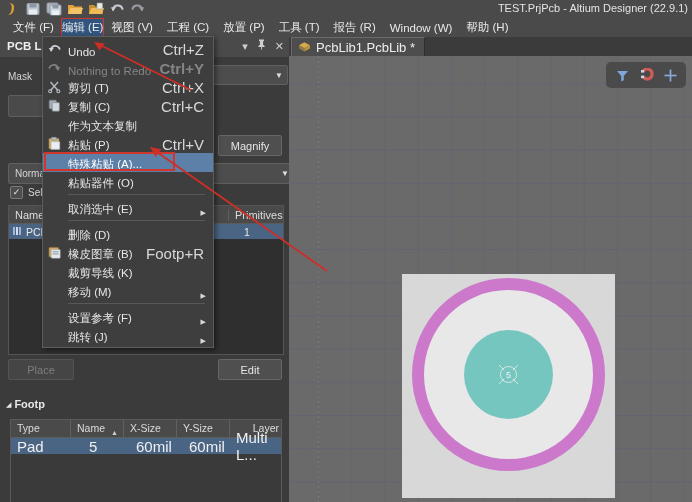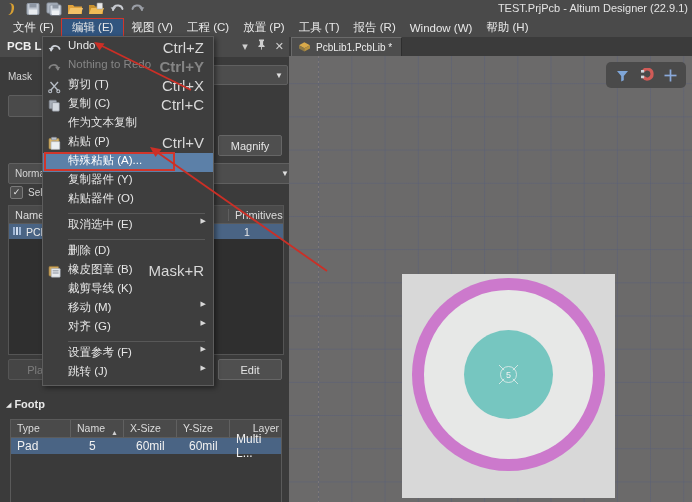--- a/index.html
+++ b/index.html
@@ -30,21 +30,21 @@
 
   
   .menubar{
     position:absolute;left:0;top:18px;width:692px;height:19px;
     background:#4a4a4a;display:flex;align-items:center;padding-left:6px;
   }
   .menuitem{
     font-size:11.5px;color:#e8e8e8;padding:2px 7px;white-space:nowrap;cursor:default;
   }
   .menuitem.active{
-    background:#31557f;border:1px solid #d0362b;padding:1px 10px;
+    background:#31557f;border:1px solid #d0362b;padding:1px 0;
   }
 
   
   .leftpanel{
     position:absolute;left:0;top:37px;width:289px;height:465px;
     background:#3b3b3b;border-right:1px solid #2a2a2a;
   }
   .panel-header{
     position:absolute;left:0;top:0;width:289px;height:20px;
     background:#4a4a4a;
@@ -98,38 +98,38 @@
   .ftable .thead{
     height:17px;background:#4a4a4a;display:flex;align-items:center;
     border-bottom:1px solid #5c5c5c;
   }
   .ftable .thead .th{
     font-size:10.5px;color:#dcdcdc;padding-left:6px;
     border-right:1px solid #606060;height:17px;line-height:17px;box-sizing:border-box;
     position:relative;
   }
   .ftable .trow{height:16px;display:flex;align-items:center;background:#4a6484;}
-  .ftable .trow .td{font-size:12px;color:#f0f0f0;padding-left:6px;box-sizing:border-box;}
+  .ftable .trow .td{font-size:15px;color:#f0f0f0;padding-left:6px;box-sizing:border-box;}
   .sortarrow{position:absolute;right:5px;top:4px;font-size:7px;color:#cfcfcf;}
 
   .collapse-hdr{
     position:absolute;left:6px;top:361px;font-size:11px;font-weight:bold;color:#e8e8e8;
   }
   .collapse-hdr .tri{font-size:7px;margin-right:3px;position:relative;top:-1px;}
 
   
   .editor{
     position:absolute;left:289px;top:37px;width:403px;height:465px;background:#3b3b3b;
   }
   .doctab{
     position:absolute;left:2px;top:0;height:19px;background:#4d4d4d;
     border-top:1px solid #6a6a6a;border-left:1px solid #6a6a6a;border-right:1px solid #2e2e2e;
     display:flex;align-items:center;padding:0 9px 0 6px;gap:5px;
   }
-  .doctab .tablabel{font-size:10px;color:#ededed;white-space:nowrap;}
+  .doctab .tablabel{font-size:13px;color:#ededed;white-space:nowrap;}
   .canvas{
     position:absolute;left:0;top:19px;width:403px;height:446px;
     background:#6b6a6a;overflow:hidden;
   }
   .grid{
     position:absolute;inset:0;
     background-image:
       linear-gradient(to right, rgba(90,96,120,.55) 1px, transparent 1px),
       linear-gradient(to bottom, rgba(90,96,120,.55) 1px, transparent 1px);
     background-size:33.2px 33.2px;
@@ -160,21 +160,21 @@
   .ctbtn{width:20px;height:20px;display:flex;align-items:center;justify-content:center;}
 
   
   .menu{
     position:absolute;left:42px;top:36px;width:170px;
     background:#3e3e3e;border:1px solid #5d5d5d;
     box-shadow:2px 2px 5px rgba(0,0,0,.45);
     padding:2px 0;
   }
   .mi{
-    height:19px;display:flex;align-items:flex-start;position:relative;
+    height:19px;display:flex;align-items:flex-end;position:relative;
     padding-left:25px;font-size:11.5px;color:#e6e6e6;white-space:nowrap;
   }
   .mi.dis{color:#858585;}
   .mi .shortcut{position:absolute;right:9px;font-size:15px;color:#d8d8d8;}
   .mi.dis .shortcut{color:#858585;font-weight:bold;}
   .mi .arrow{position:absolute;right:7px;font-size:7px;color:#d8d8d8;}
   .mi .mico{position:absolute;left:4px;top:2px;width:15px;height:15px;}
   .mi.sel{
     background:#5c80a8;color:#ffffff;
   }
@@ -458,23 +458,20 @@
       </span>
       <span>粘贴 (P)</span>
       <span class="shortcut">Ctrl+V</span>
     </div>
 
     <div class="mi sel">
       <span class="hl"></span>
       <span>特殊粘贴 (A)...</span>
     </div>
 
-    <div class="mi">
-      <span>复制器件 (Y)</span>
-    </div>
 
     <div class="mi">
       <span>粘贴器件 (O)</span>
     </div>
 
     <div class="msep"></div>
 
 
     <div class="mi">
       <span>取消选中 (E)</span>
@@ -490,36 +487,32 @@
     <div class="mi">
       <span class="mico">
         <svg width="15" height="15" viewBox="0 0 15 15">
             <rect x="2" y="2.4" width="9.6" height="9.6" rx="1" fill="#cfa85e" stroke="#96773c" stroke-width=".7"></rect>
             <rect x="4.2" y="4.6" width="9" height="8.6" rx=".7" fill="#e6e9ed" stroke="#9aa1ab" stroke-width=".6"></rect>
             <rect x="5.6" y="6.2" width="6" height="1.2" fill="#9aa1ab"></rect>
             <rect x="5.6" y="8.4" width="6" height="1.2" fill="#9aa1ab"></rect>
           </svg>
       </span>
       <span>橡皮图章 (B)</span>
-      <span class="shortcut">Mask+R</span>
+      <span class="shortcut">Footp+R</span>
     </div>
 
     <div class="mi">
       <span>裁剪导线 (K)</span>
     </div>
 
     <div class="mi">
       <span>移动 (M)</span>
       <span class="arrow">▶</span>
     </div>
 
-    <div class="mi">
-      <span>对齐 (G)</span>
-      <span class="arrow">▶</span>
-    </div>
 
     <div class="msep"></div>
 
     <div class="mi">
       <span>设置参考 (F)</span>
       <span class="arrow">▶</span>
     </div>
 
     <div class="mi">
       <span>跳转 (J)</span>

